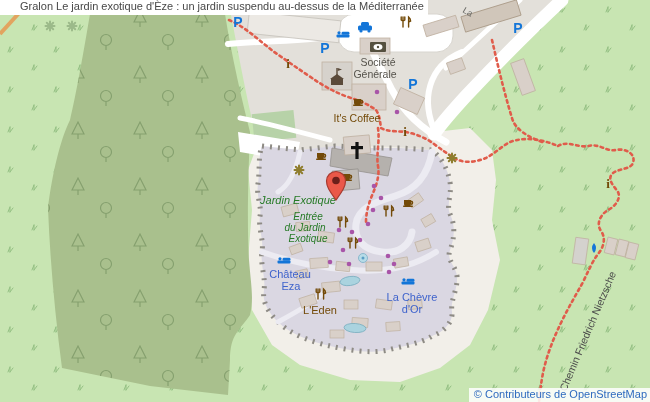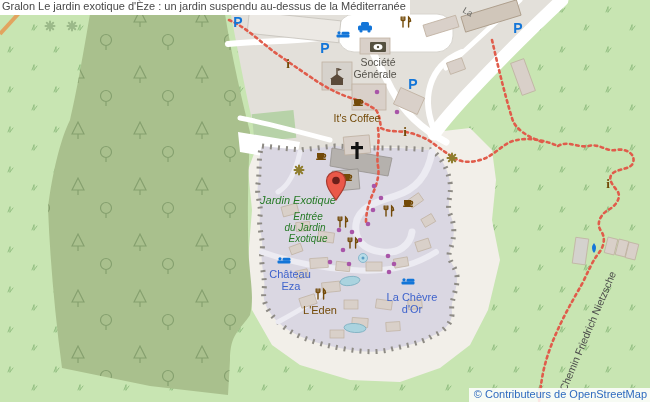--- a/index.html
+++ b/index.html
@@ -1,21 +1,21 @@
 <!DOCTYPE html>
 <html><head>
 <meta charset="utf-8">
 <style>
   html,body{margin:0;padding:0;}
   body{width:650px;height:402px;position:relative;overflow:hidden;
        font-family:"Liberation Sans",sans-serif;background:#c8e5b2;}
   #stage{position:relative;width:650px;height:402px;}
   #map-svg{position:absolute;left:0;top:0;}
   .title-bar{position:absolute;left:0;top:0;height:14px;line-height:13px;
-      background:#ffffff;color:#484848;font-size:11px;padding:0 4px 1px 2px;
+      background:#ffffff;color:#484848;font-size:11px;padding:0 4px 1px 20px;
       white-space:nowrap;z-index:5;}
   .attribution{position:absolute;right:0;bottom:0;background:rgba(255,255,255,.85);
       color:#2f6bbf;font-size:11px;line-height:13px;padding:0 3px 1px 5px;z-index:5;}
   text{font-family:"Liberation Sans",sans-serif;}
   .lbl-green{fill:#267a26;font-style:italic;}
   .lbl-blue{fill:#3f63cc;}
   .lbl-brown{fill:#734a08;}
   .lbl-gray{fill:#55524b;}
   .lbl-road{fill:#6a6a66;}
   .p-icon{fill:#1375d8;font-weight:bold;font-size:14px;}

